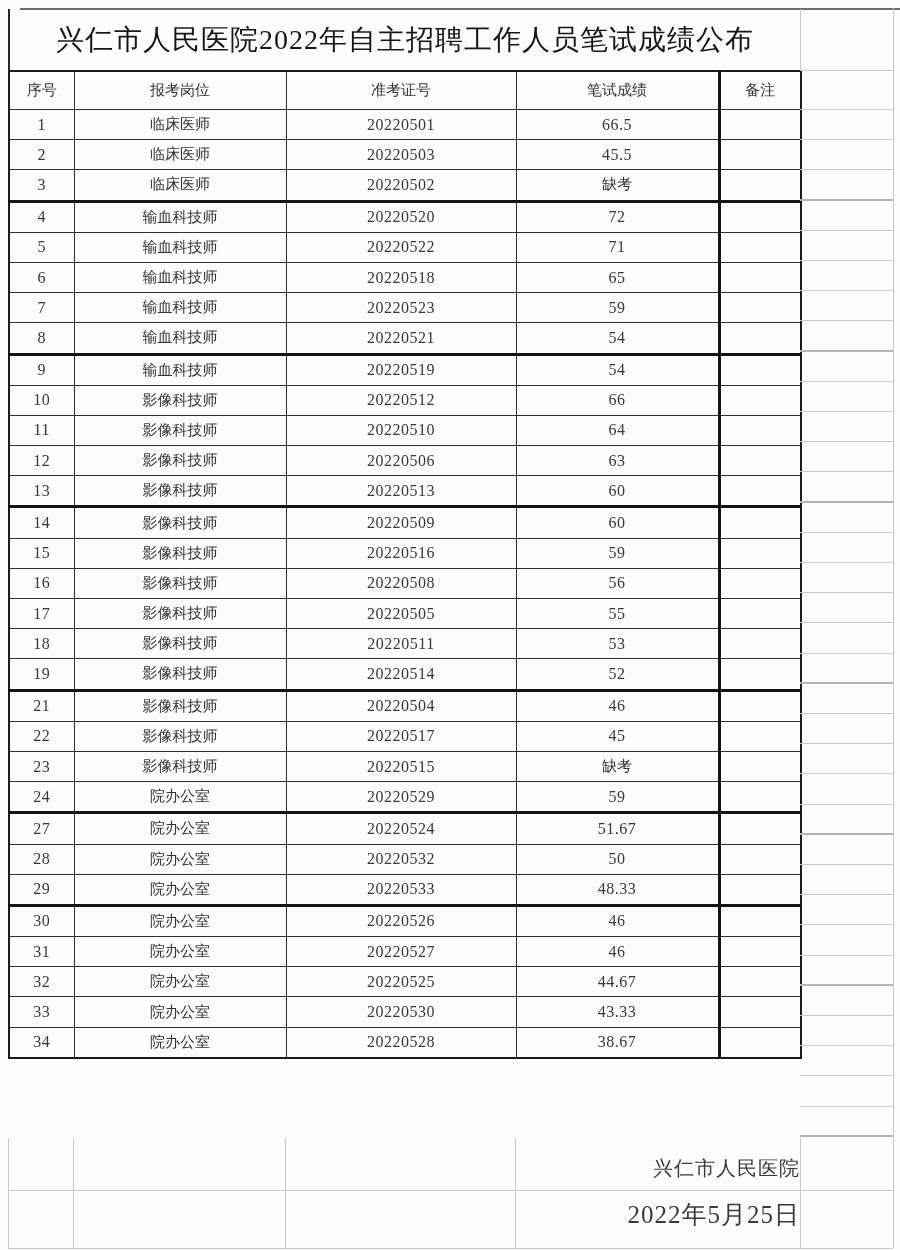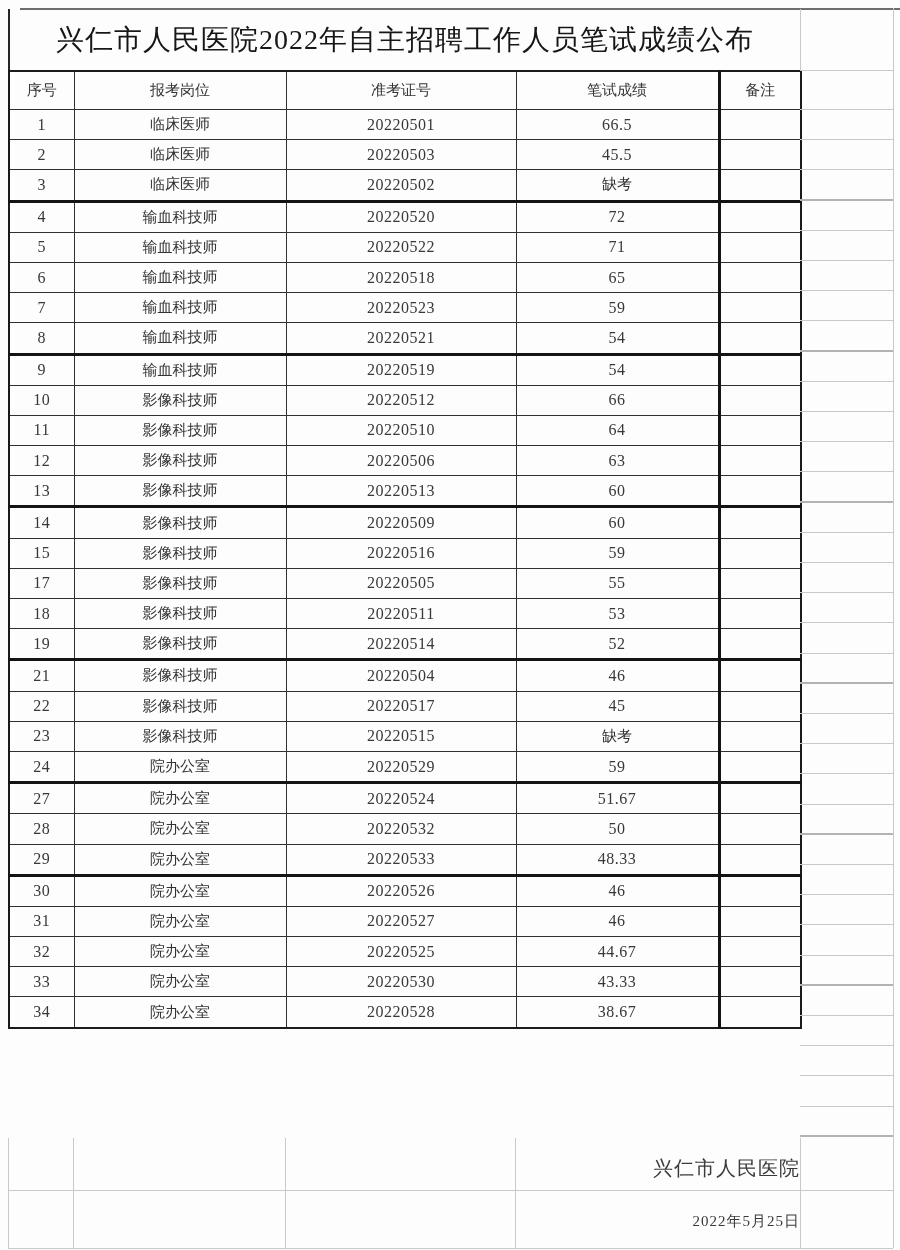--- a/index.html
+++ b/index.html
@@ -32,21 +32,21 @@
   table.results td.num{font-size:16px;letter-spacing:0.5px;color:#383838;}
   
   table.results th:nth-child(5),table.results td:nth-child(5){border-left:3px solid #141414;}
   
   table.results tr.thick th,table.results tr.thick td{border-bottom:3px solid #141414;}
   
   .sig-line{
     position:absolute;right:100px;text-align:center;white-space:nowrap;color:#3a3a3a;
   }
   .sig-org{top:1155px;font-size:20px;letter-spacing:1px;}
-  .sig-date{top:1198px;font-size:15px;letter-spacing:1px;margin-top:14px;}
+  .sig-date{top:1198px;font-size:25px;letter-spacing:1px;}
   
   .gl{position:absolute;pointer-events:none;}
 </style>
 </head>
 <body>
 
 <div class="sheet">
 
   <div class="topline"></div>
 
@@ -166,20 +166,27 @@
           <td>影像科技师</td>
           <td class="num">20220509</td>
           <td class="num">60</td>
           <td></td>
         </tr>
         <tr>
           <td class="num">15</td>
           <td>影像科技师</td>
           <td class="num">20220516</td>
           <td class="num">59</td>
+          <td></td>
+        </tr>
+        <tr>
+          <td class="num">16</td>
+          <td>影像科技师</td>
+          <td class="num">20220508</td>
+          <td class="num">56</td>
           <td></td>
         </tr>
         <tr>
           <td class="num">17</td>
           <td>影像科技师</td>
           <td class="num">20220505</td>
           <td class="num">55</td>
           <td></td>
         </tr>
         <tr>

